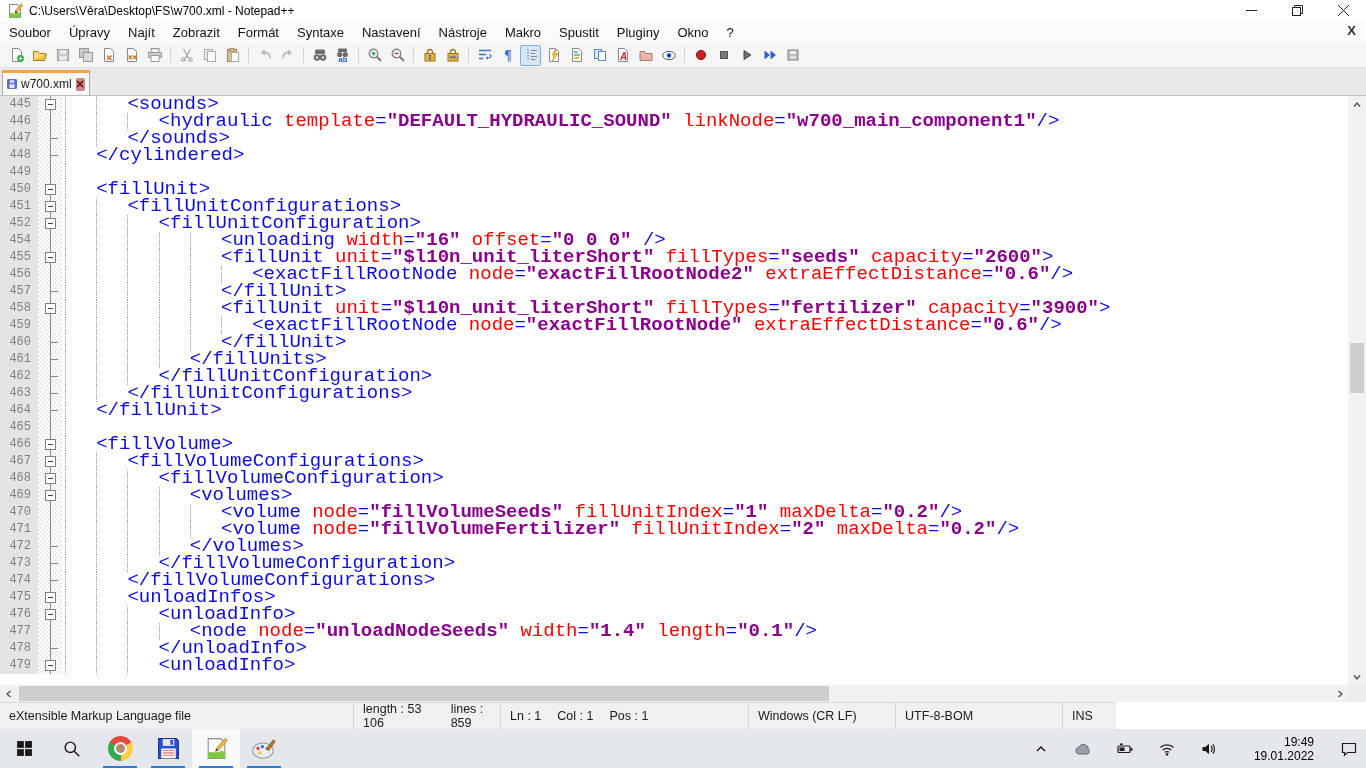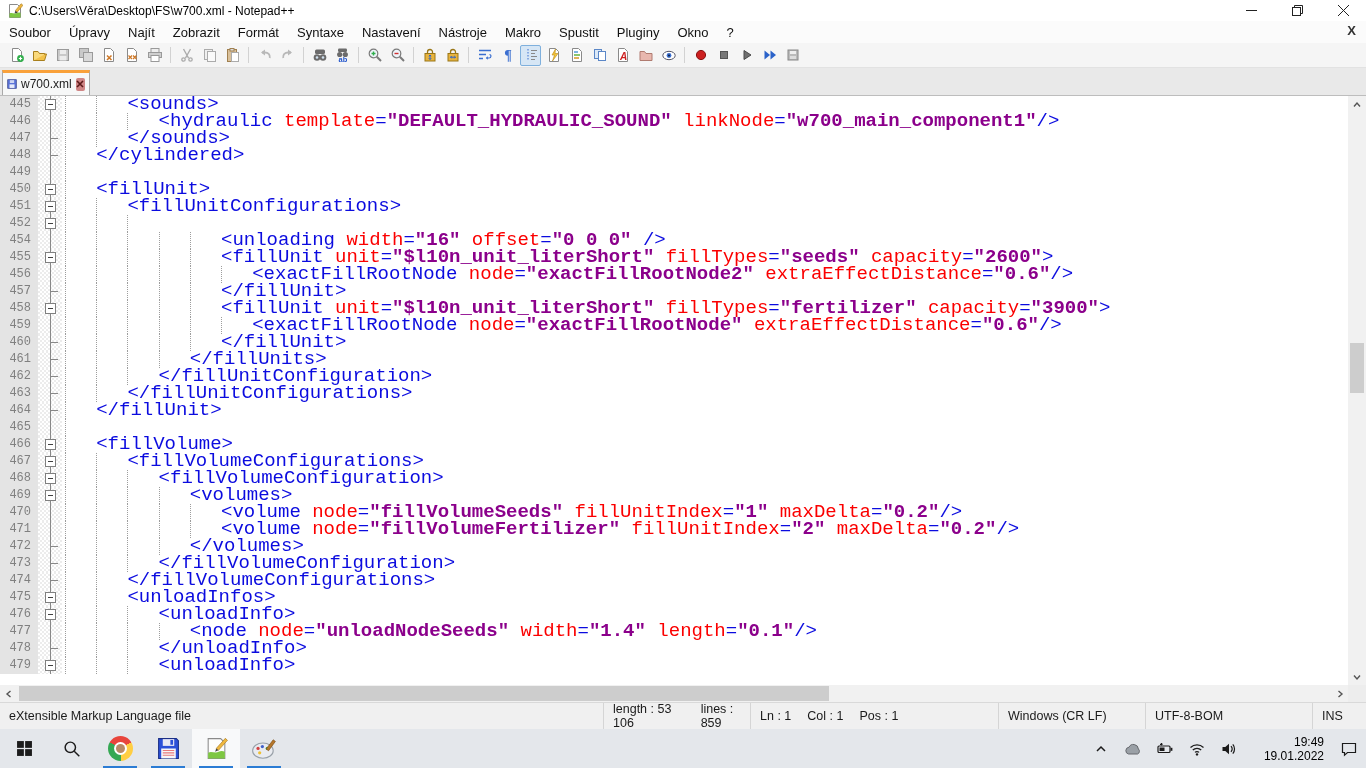--- a/index.html
+++ b/index.html
@@ -66,39 +66,39 @@
   .sb-arrow{position:absolute;display:flex;align-items:center;justify-content:center;background:#f1f1f1;}
   .sb-arrow svg{display:block;}
   #h-left{left:0;top:0;width:17px;height:17px;}
   #h-right{right:0;top:0;width:17px;height:17px;}
   #v-up{left:0;top:0;width:18px;height:17px;}
   #v-down{left:0;bottom:0;width:18px;height:17px;}
   #h-thumb{position:absolute;left:19px;top:1px;width:810px;height:15px;background:#cdcdcd;}
   #v-thumb{position:absolute;left:2px;top:247px;width:14px;height:50px;background:#cdcdcd;}
 
   
-  #statusbar{position:absolute;left:0;top:702px;width:1366px;height:27px;background:#f0f0f0;
+  #statusbar{position:absolute;left:0;top:702px;width:1116px;height:27px;background:#f0f0f0;
     border-top:1px solid #d9d9d9;display:flex;align-items:center;font-size:12.5px;color:#1a1a1a;box-sizing:border-box;}
   .sb-sec{height:100%;display:flex;align-items:center;padding-left:9px;box-sizing:border-box;
     border-left:1px solid #d5d5d5;gap:16px;flex:none;}
   .sb-sec:first-child{border-left:none;flex:1;}
   #sb-grip{width:18px;height:100%;flex:none;}
 
   
   #taskbar{position:absolute;left:0;top:729px;width:1366px;height:39px;background:#e4e7eb;
     display:flex;align-items:stretch;}
   .tb-btn{width:48px;display:flex;align-items:center;justify-content:center;position:relative;flex:none;}
   .tb-btn.active{background:#f8f9fa;}
   .tb-btn.running::after{content:"";position:absolute;left:7px;right:7px;bottom:0;height:2px;background:var(--c-underline);}
   .chrome{width:25px;height:25px;border-radius:50%;
     background:conic-gradient(from -60deg,#e8453c 0 120deg,#ffce42 0 240deg,#34a853 0 360deg);
     position:relative;display:inline-block;}
   .chrome::before{content:"";position:absolute;inset:6px;background:#fff;border-radius:50%;}
   .chrome::after{content:"";position:absolute;inset:8px;background:#b78a66;border-radius:50%;}
-  #tray{margin-left:auto;display:flex;align-items:center;gap:10px;padding-right:6px;}
+  #tray{margin-left:auto;display:flex;align-items:center;gap:20px;padding-right:6px;}
   .tray-ic{width:22px;height:24px;display:flex;align-items:center;justify-content:center;}
   #clock{width:70px;text-align:right;font-size:12px;line-height:14px;color:#000;padding:0 4px;}
 </style>
 </head>
 <body>
 
 <div id="root">
 
   <div id="titlebar">
     <svg id="app-icon" viewBox="0 0 16 16">
@@ -435,21 +435,21 @@
             <span class="fbox"></span>
           </div>
           <div class="codecell"><span class="g" style="left: 3px;"></span><span class="g" style="left: 34.2px;"></span><span class="txt" style="padding-left: 65.4px; display: inline-block;"><span class="tk-t">&lt;fillUnitConfigurations&gt;</span></span></div>
         </div>
         <div class="row">
           <div class="lnum">452</div>
           <div class="fold">
             <span class="fvline"></span>
             <span class="fbox"></span>
           </div>
-          <div class="codecell"><span class="g" style="left: 3px;"></span><span class="g" style="left: 34.2px;"></span><span class="g" style="left: 65.4px;"></span></div>
+          <div class="codecell"><span class="g" style="left: 3px;"></span><span class="g" style="left: 34.2px;"></span><span class="g" style="left: 65.4px;"></span><span class="txt" style="padding-left: 96.6px; display: inline-block;"><span class="tk-t">&lt;fillUnitConfiguration&gt;</span></span></div>
         </div>
         <div class="row">
           <div class="lnum">454</div>
           <div class="fold">
             <span class="fvline"></span>
           </div>
           <div class="codecell"><span class="g" style="left: 3px;"></span><span class="g" style="left: 34.2px;"></span><span class="g" style="left: 65.4px;"></span><span class="g" style="left: 96.6px;"></span><span class="g" style="left: 127.8px;"></span><span class="txt" style="padding-left: 159px; display: inline-block;"><span class="tk-t">&lt;unloading </span><span class="tk-a">width</span><span class="tk-t">=</span><span class="tk-v">"16"</span><span class="tk-p"> </span><span class="tk-a">offset</span><span class="tk-t">=</span><span class="tk-v">"0 0 0"</span><span class="tk-t"> /&gt;</span></span></div>
         </div>
         <div class="row">
           <div class="lnum">455</div>

